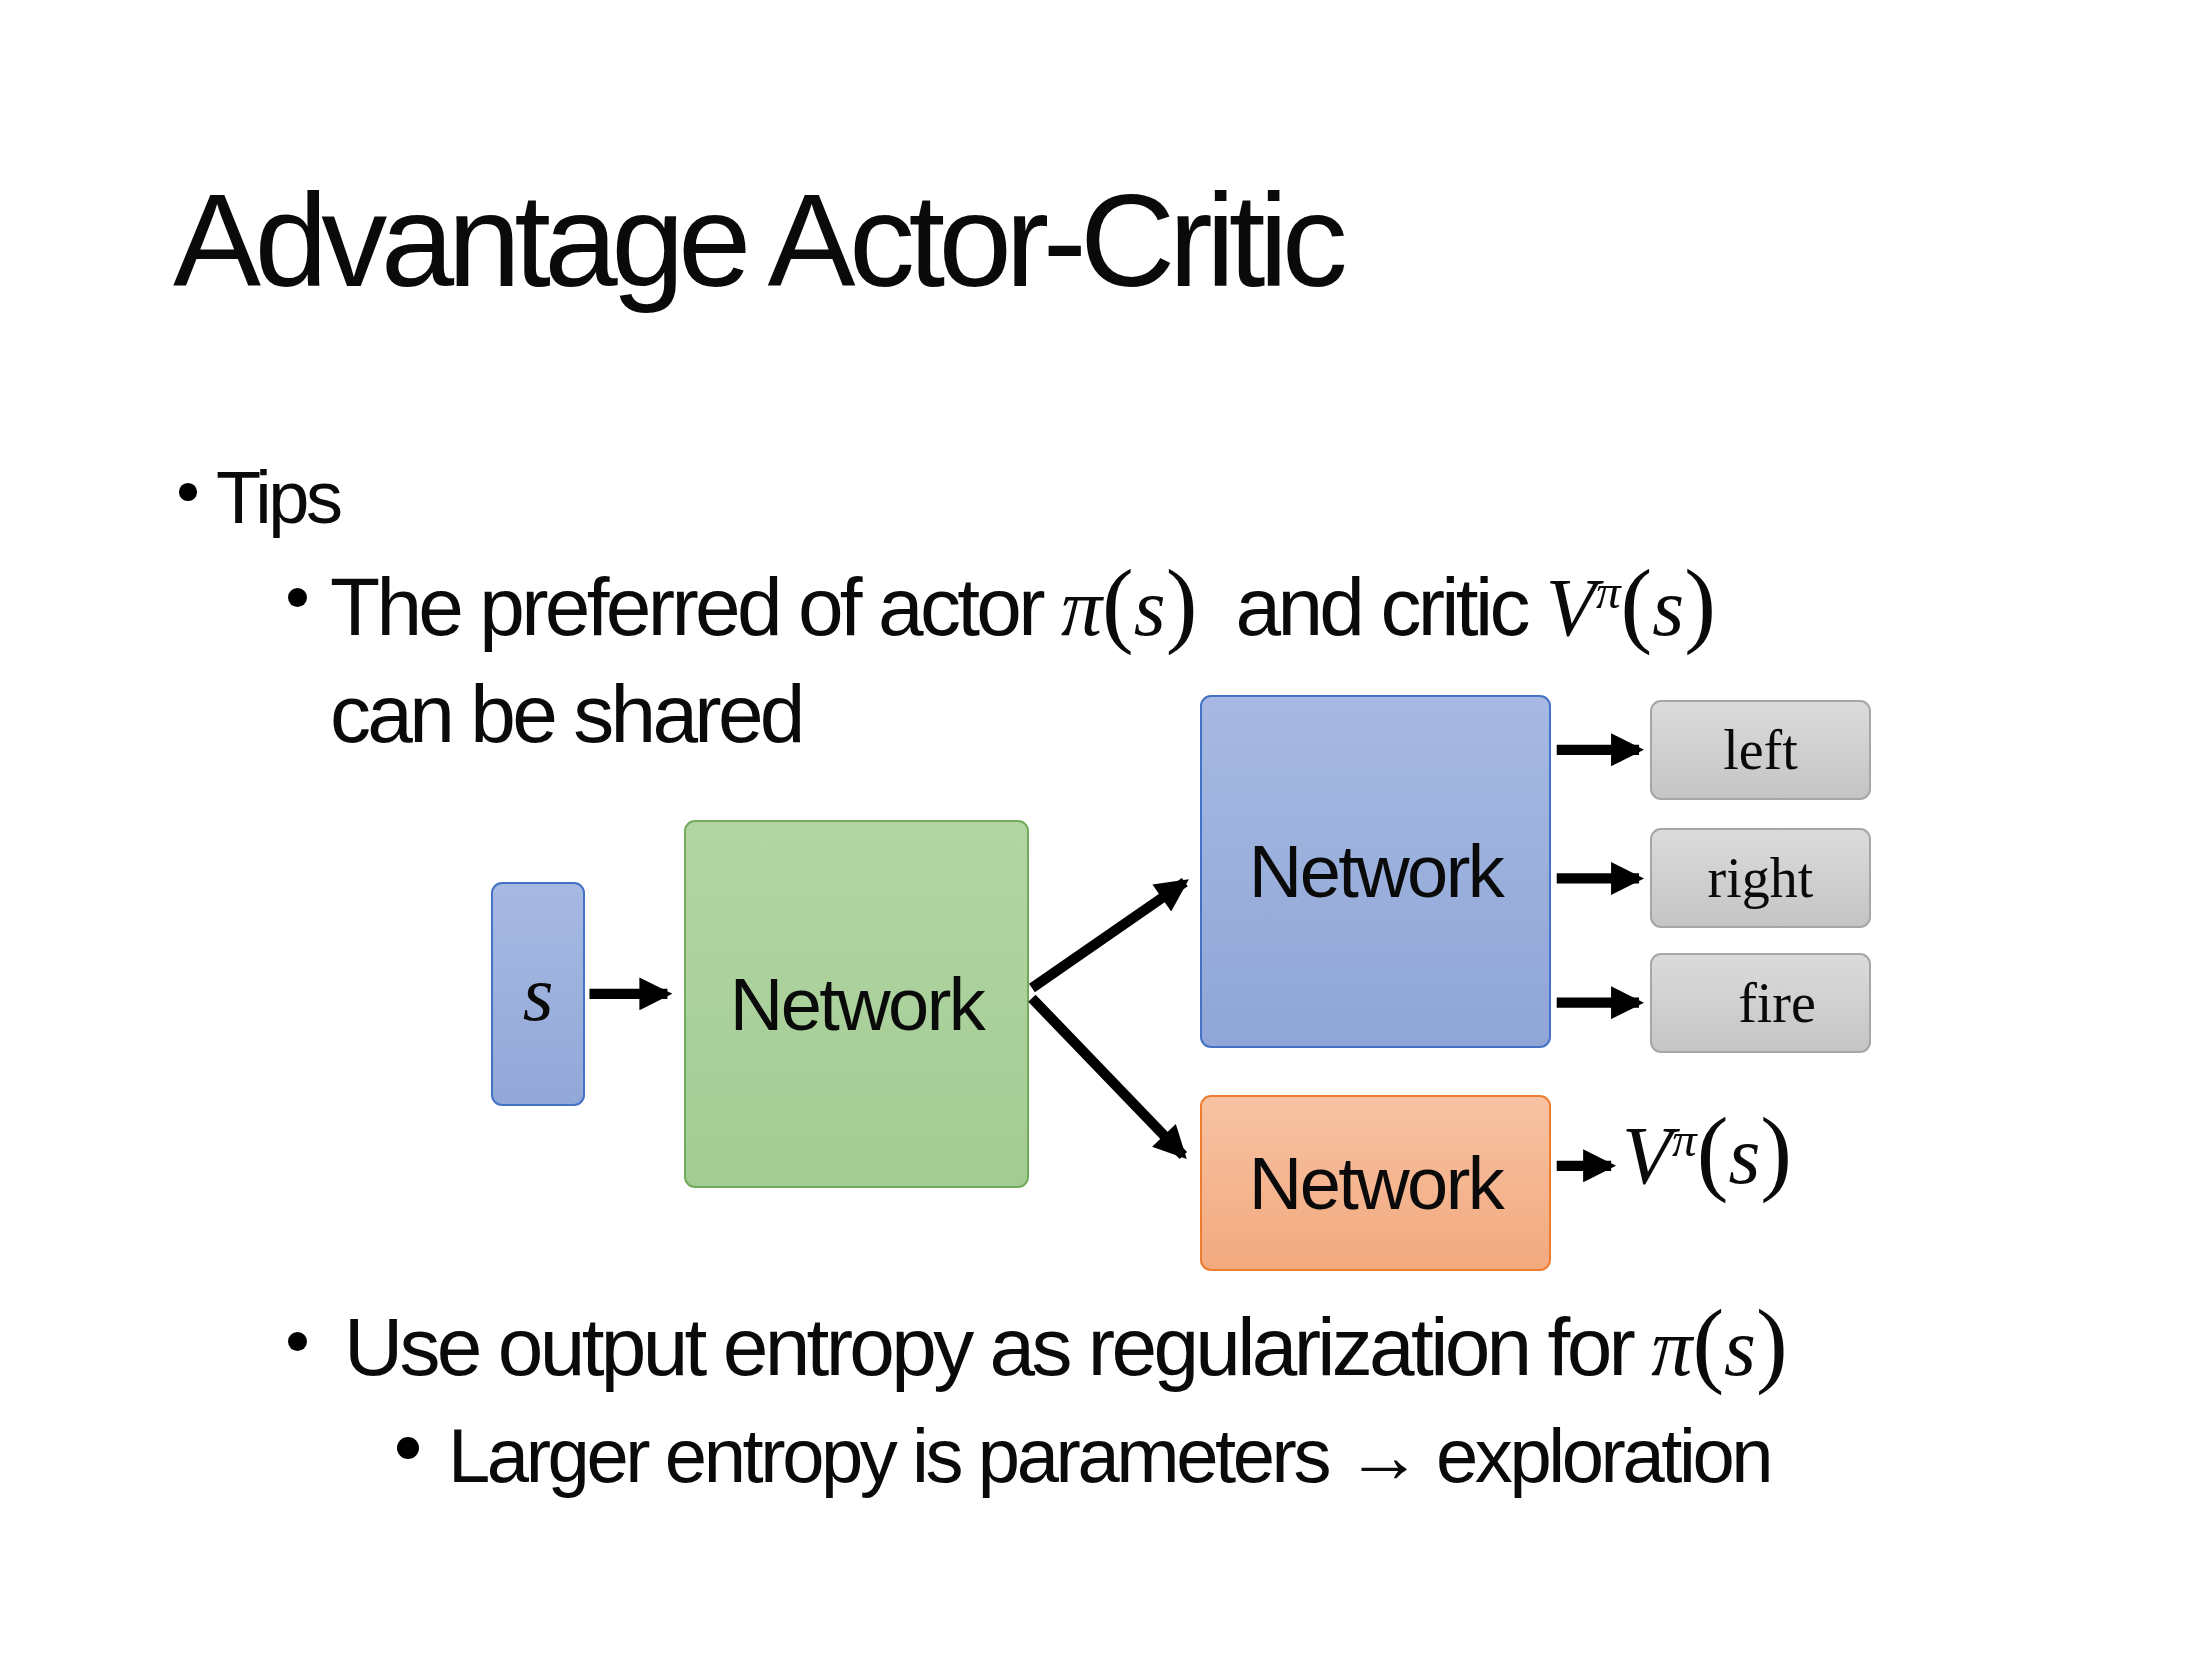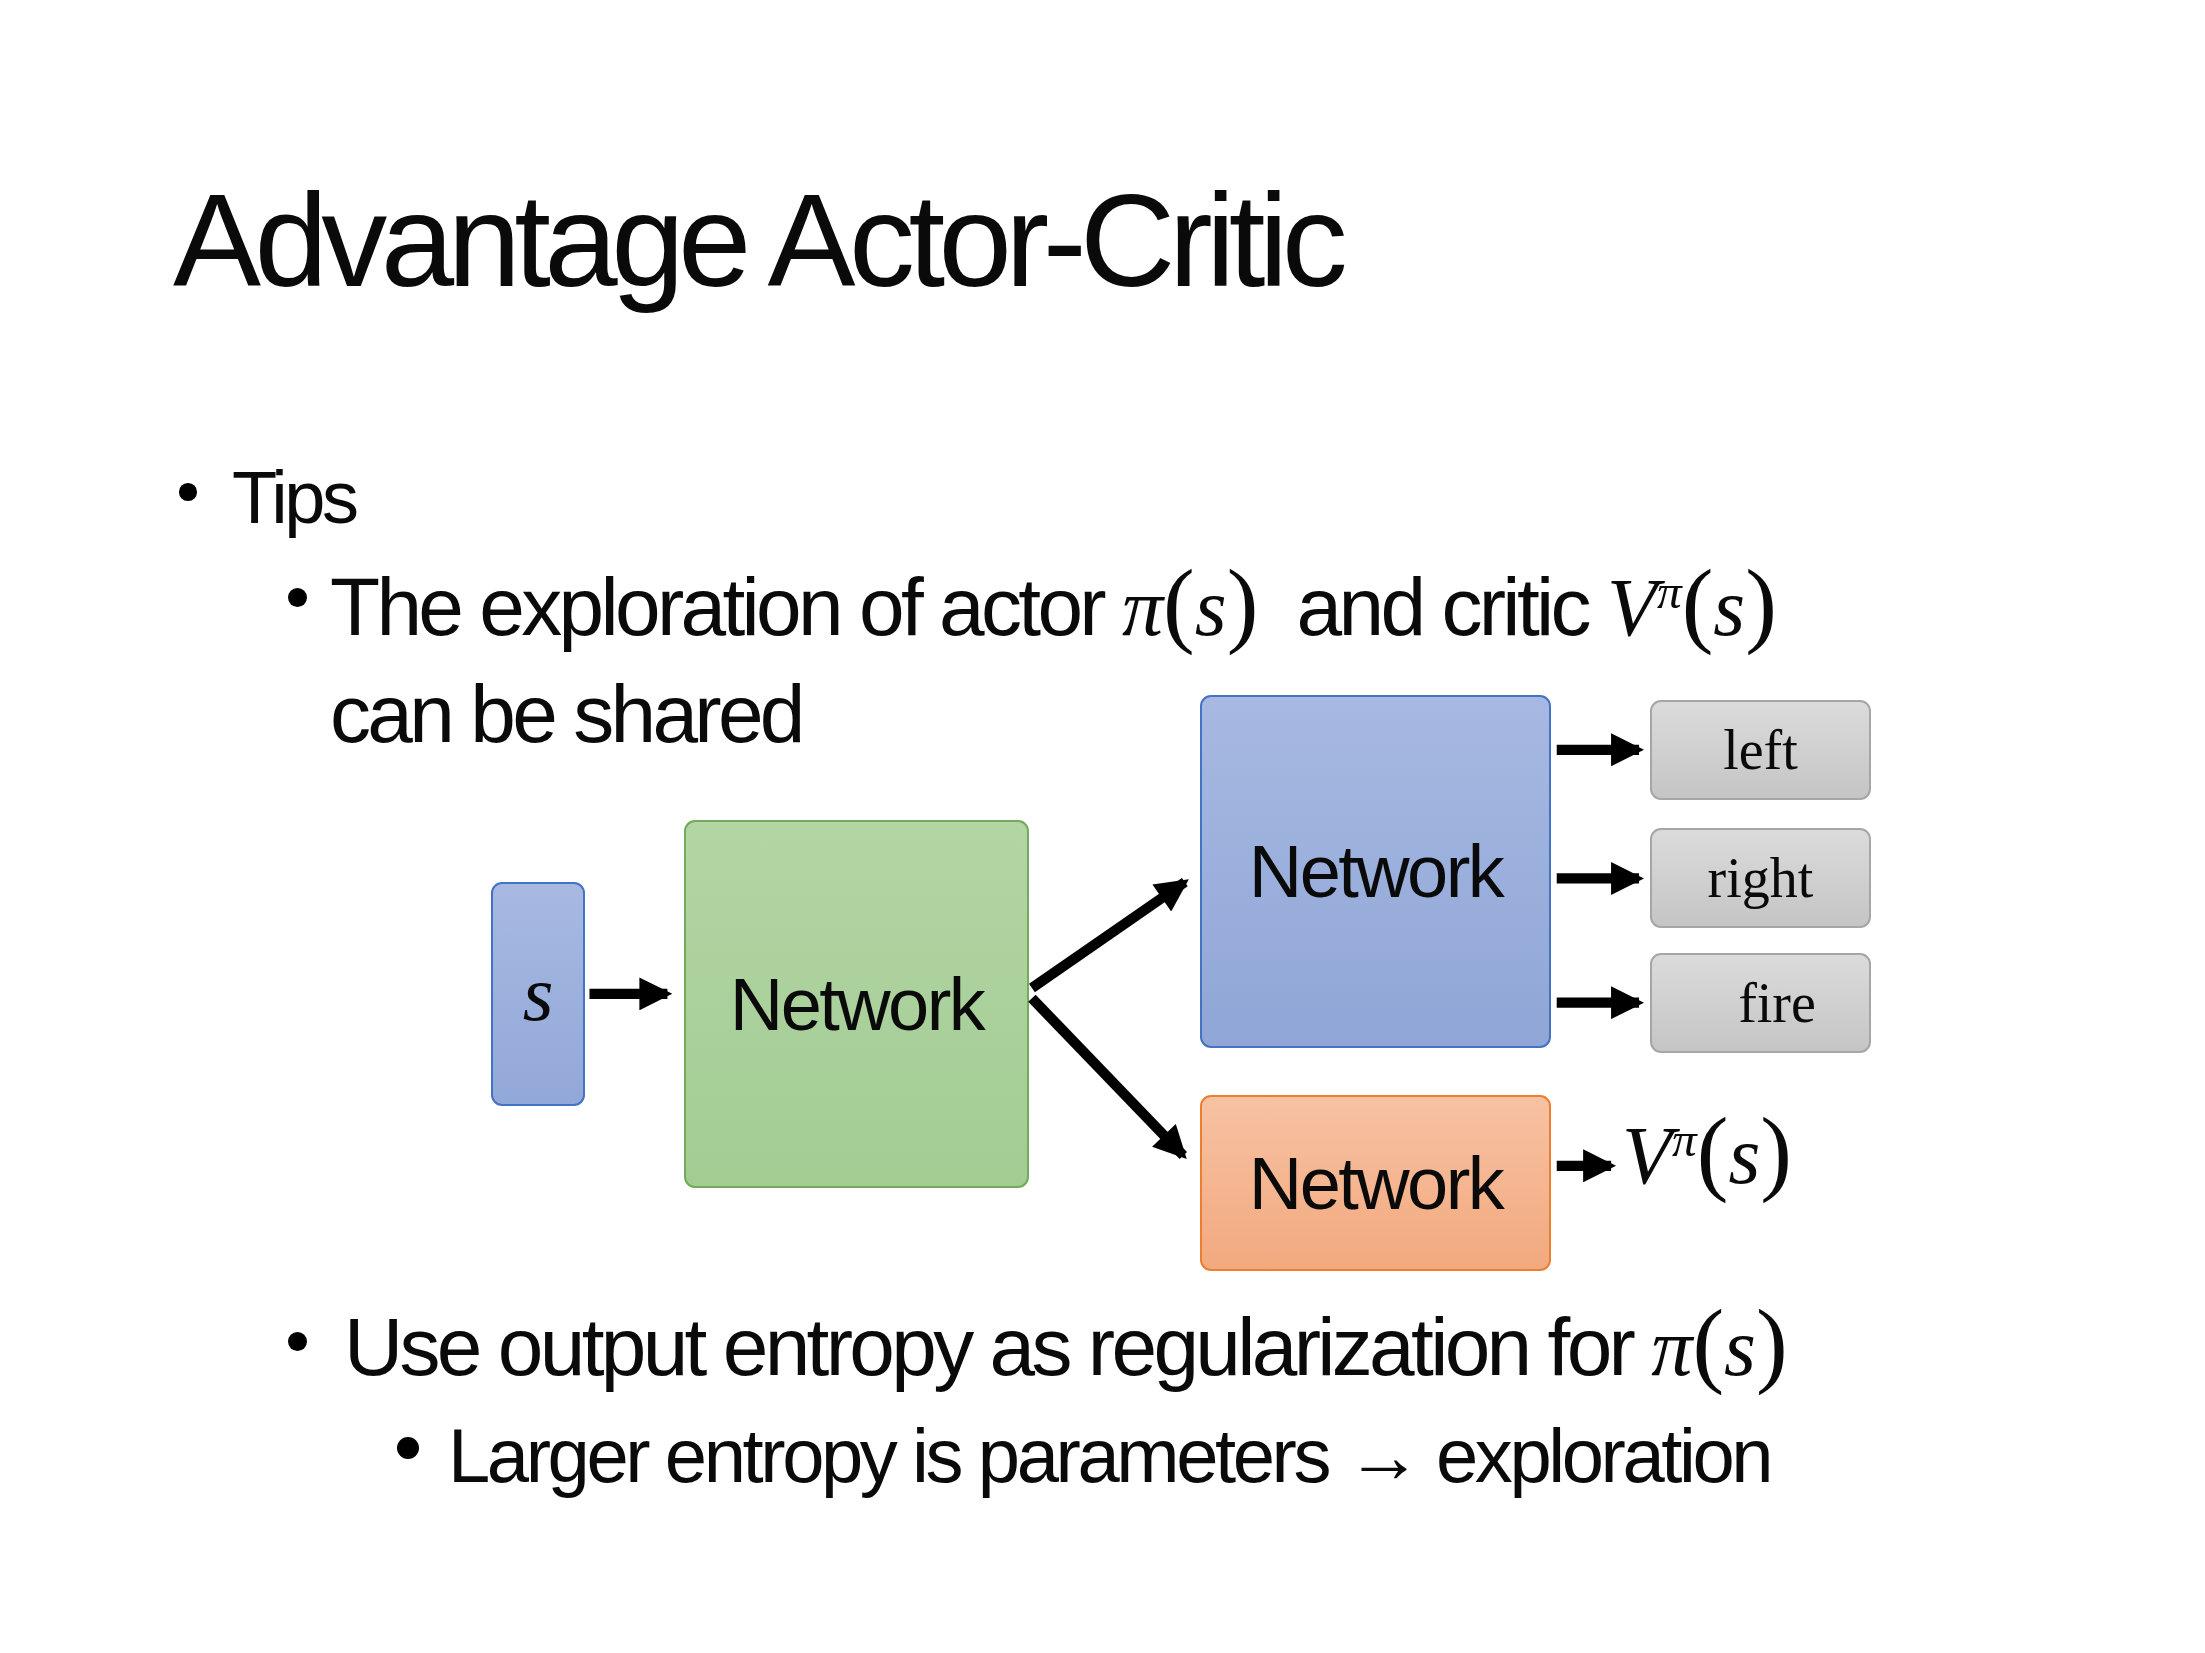--- a/index.html
+++ b/index.html
@@ -80,24 +80,24 @@
   .arrow-layer { position: absolute; left: 0; top: 0; pointer-events: none; }
 </style>
 </head>
 <body>
 
 <div class="slide">
 
   <div class="title">Advantage Actor-Critic</div>
 
   <div class="dot" style="left:179px; top:483px; width:17.6px; height:17.6px;"></div>
-  <div class="textline l1" style="left:232px; top:450px;text-align:center;">Tips</div>
+  <div class="textline l1" style="left:216px; top:450px;text-align:center;">Tips</div>
 
   <div class="dot" style="left:288px; top:588px; width:19px; height:19px;"></div>
-  <div class="textline l2" style="left:330px; top:554px;"><span>The exploration of actor </span><span class="mi">π</span><span class="paren">(</span><span class="mi">s</span><span class="paren">)</span><span>&nbsp; and critic </span><span class="mi">V</span><sup class="msup">π</sup><span class="paren">(</span><span class="mi">s</span><span class="paren">)</span></div>
+  <div class="textline l2" style="left:330px; top:554px;"><span>The preferred of actor </span><span class="mi">π</span><span class="paren">(</span><span class="mi">s</span><span class="paren">)</span><span>&nbsp; and critic </span><span class="mi">V</span><sup class="msup">π</sup><span class="paren">(</span><span class="mi">s</span><span class="paren">)</span></div>
   <div class="textline l2" style="left:330px; top:661px;">can be shared</div>
 
   <div class="box state-box">
     <span class="state-label">s</span>
   </div>
   <div class="box shared-box">
     <span class="net-label">Network</span>
   </div>
   <div class="box actor-box">
     <span class="net-label">Network</span>

